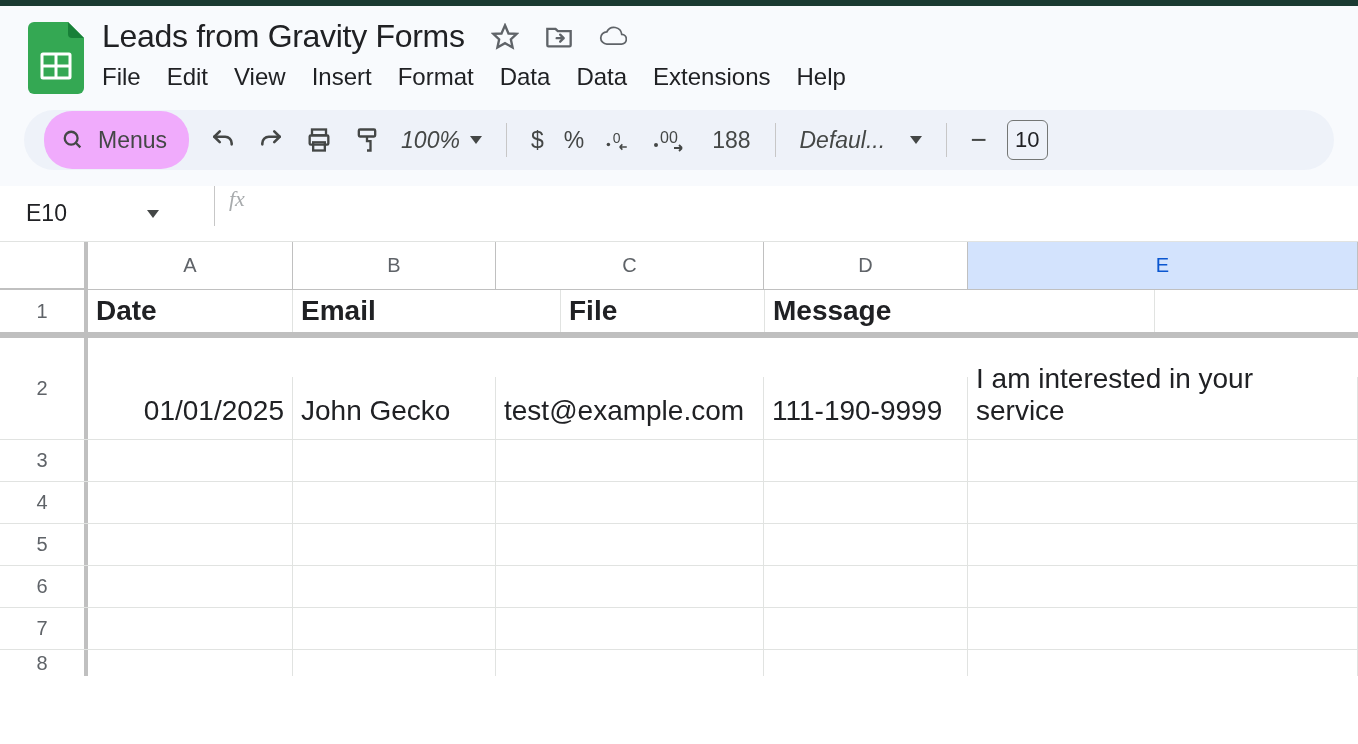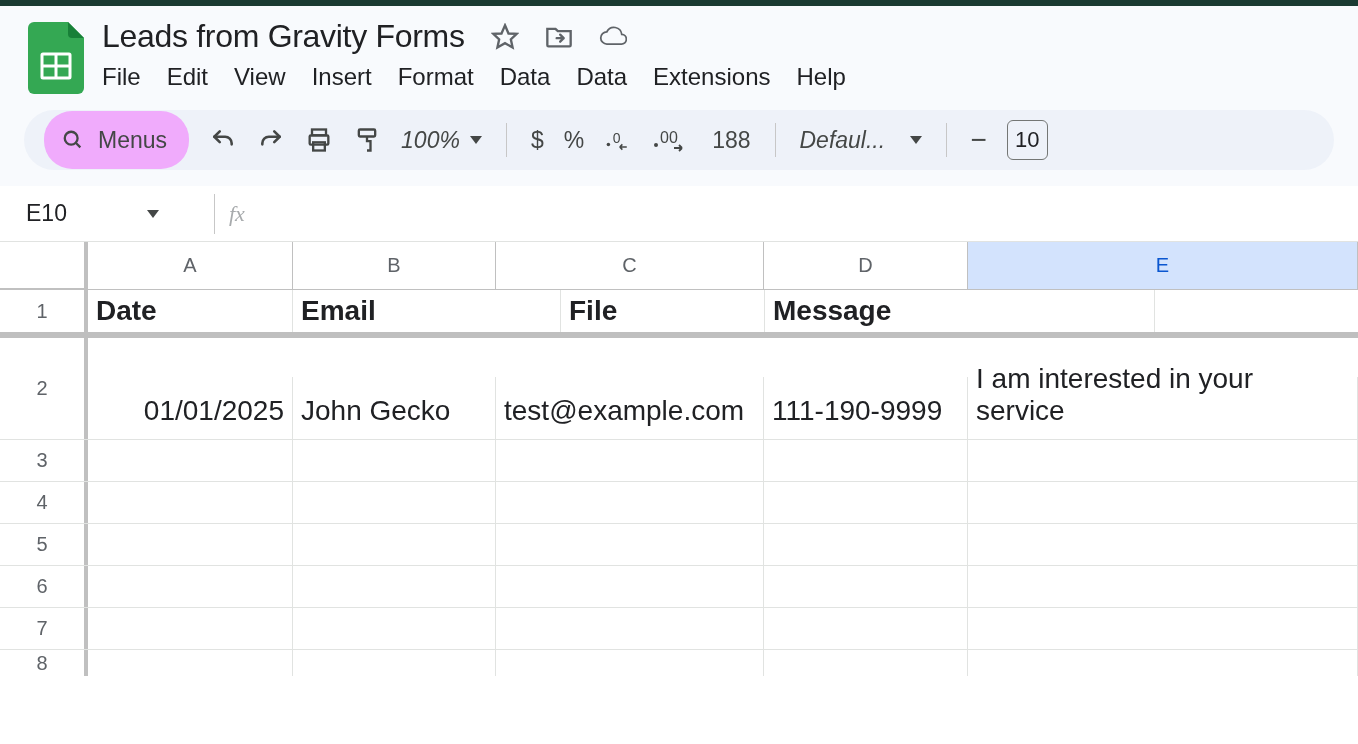--- a/index.html
+++ b/index.html
@@ -123,21 +123,20 @@
     width: 41px;
     height: 40px;
     display: flex;
     align-items: center;
     justify-content: center;
     font-size: 22px;
     color: #202124;
   }
   .namebox-row {
     display: flex;
-    align-items: center;
     height: 56px;
     border-bottom: 1px solid #e1e3e1;
     background: #fff;
   }
   .name-box {
     width: 200px;
     display: flex;
     align-items: center;
     padding-left: 26px;
     font-size: 23px;

